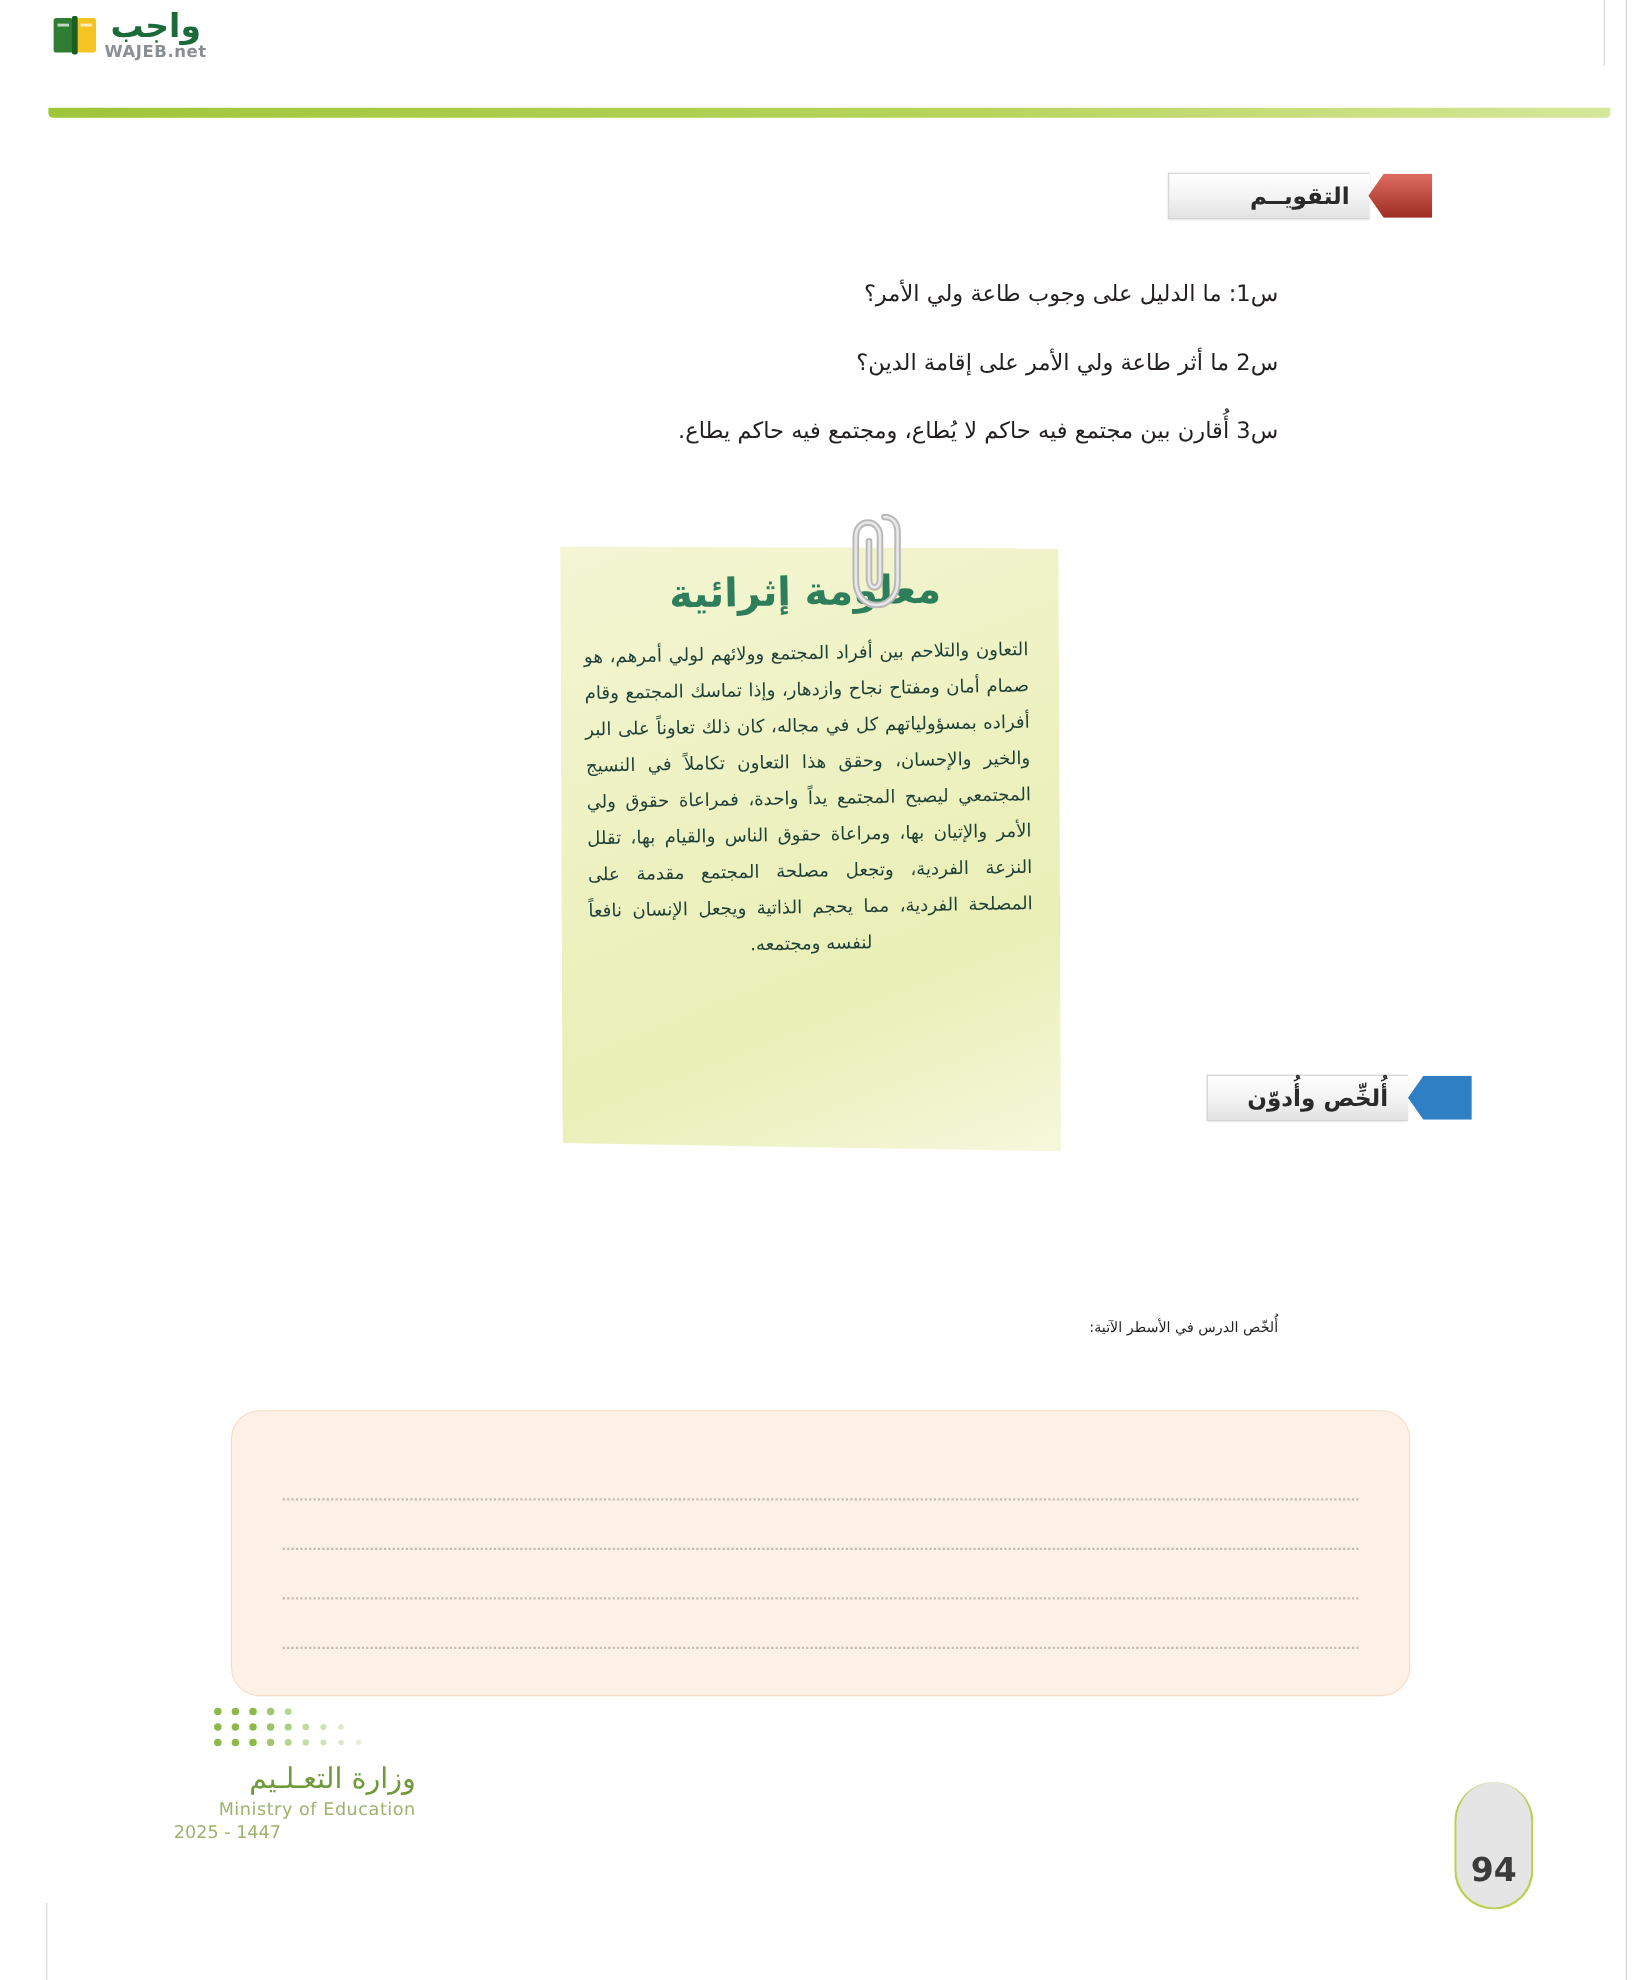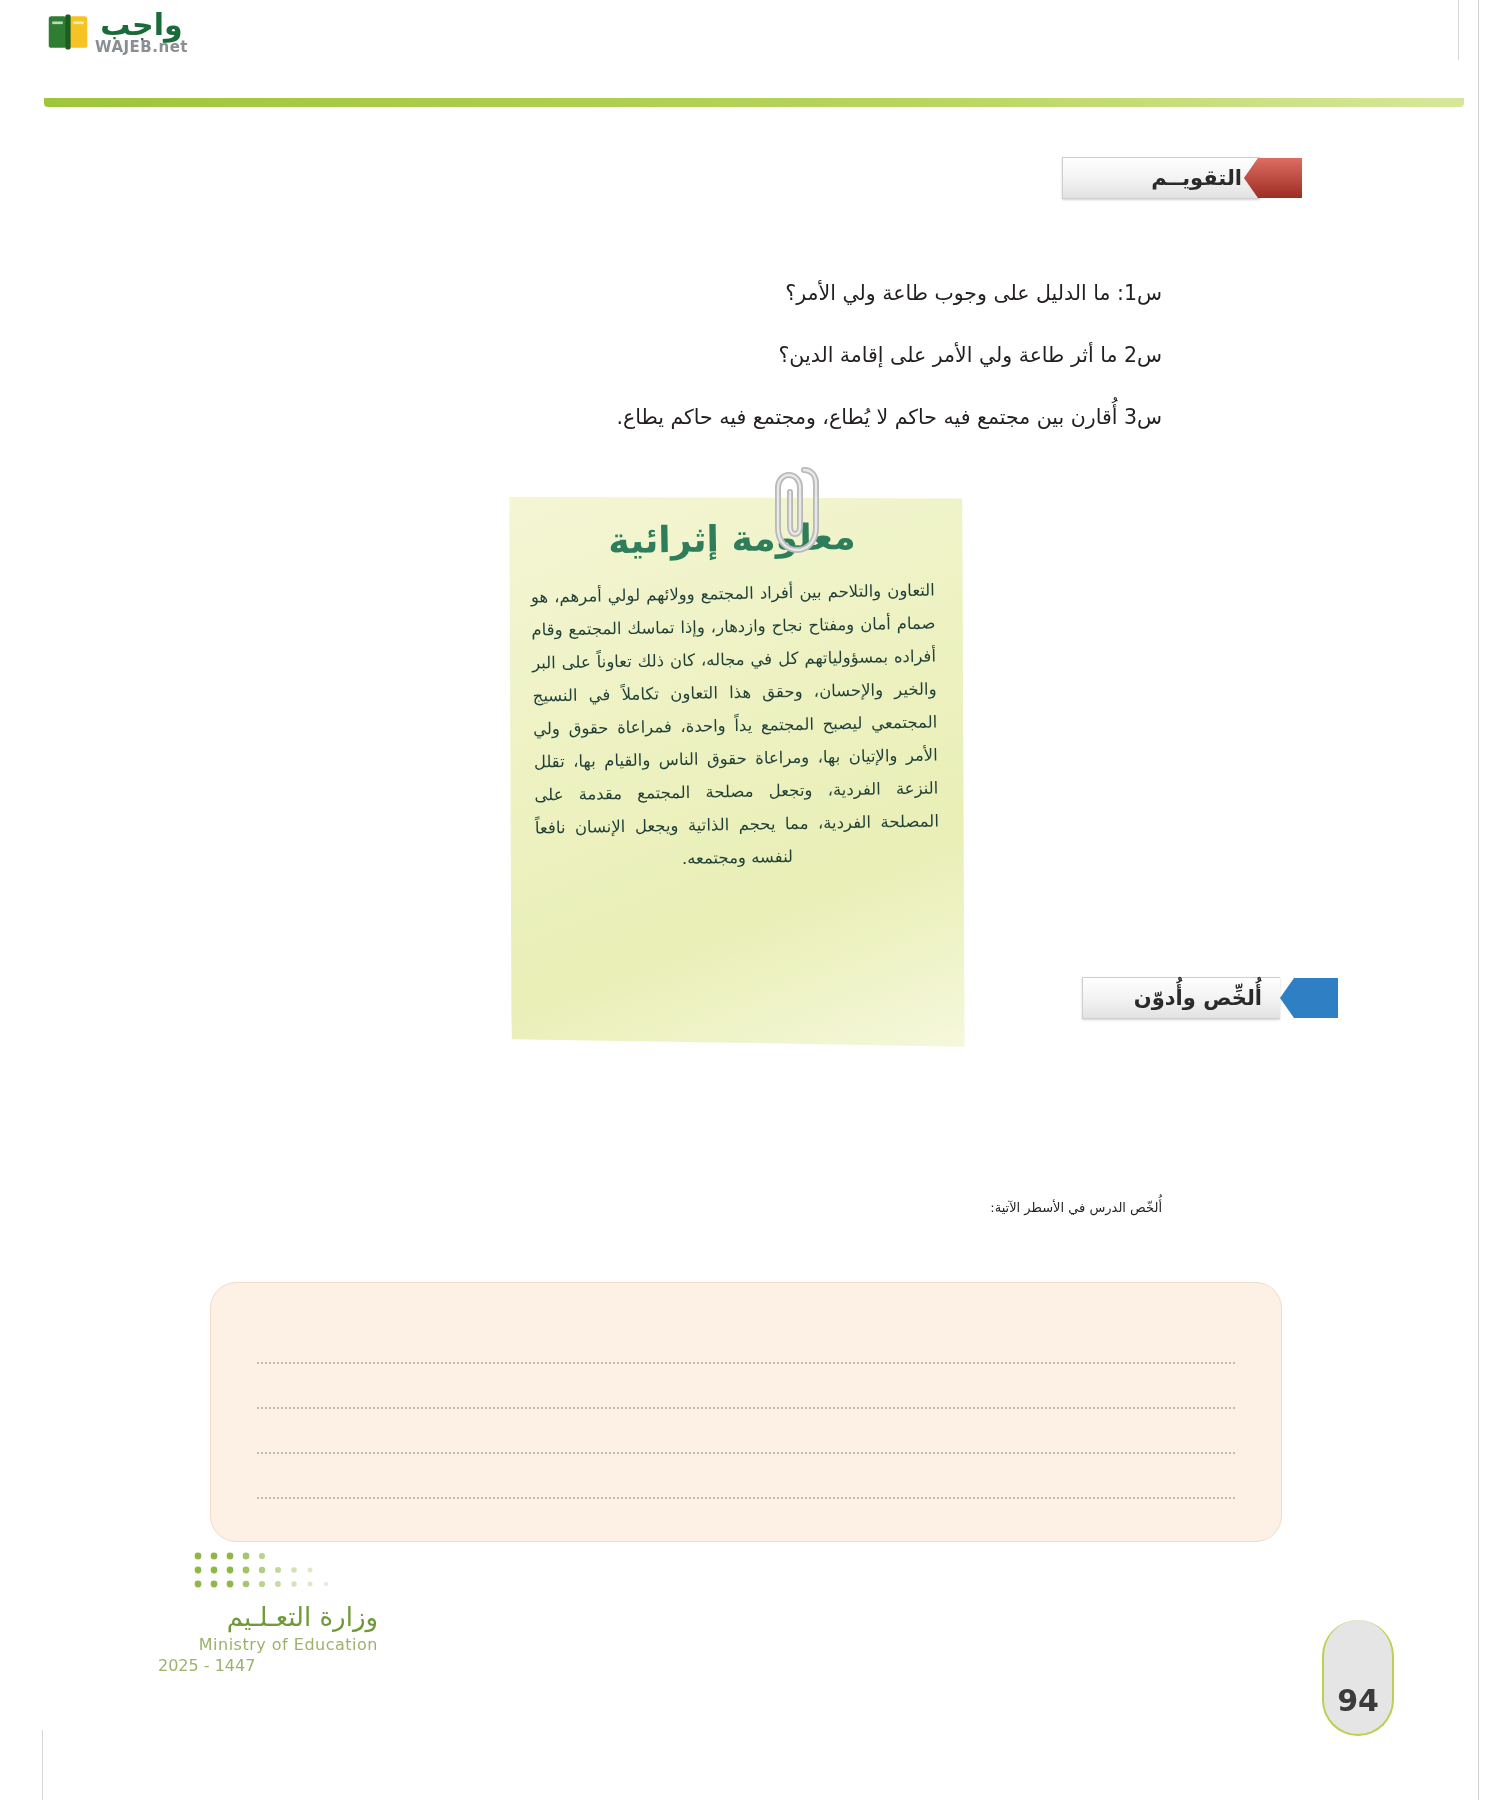--- a/index.html
+++ b/index.html
@@ -124,21 +124,21 @@
   .tab {
     position: absolute;
     height: 40px;
     display: flex;
     align-items: center;
     box-sizing: border-box;
   }
   .tab-label {
     height: 40px;
     min-width: 150px;
-    padding: 0 18px 0 29px;
+    padding: 0 18px 0 14px;
     display: flex;
     align-items: center;
     justify-content: flex-start;
     font-size: 21px;
     font-weight: bold;
     color: #2a2a2a;
     background: linear-gradient(180deg, #ffffff 0%, #f2f2f2 55%, #e2e2e2 100%);
     border: 1px solid #cfcfcf;
     border-right: none;
     box-shadow: 0 1px 2px rgba(0,0,0,.18);
@@ -164,21 +164,20 @@
     width: 722px;
     text-align: right;
     direction: rtl;
   }
   .question {
     font-size: 20.5px;
     color: #231f20;
     line-height: 1.55;
     margin-bottom: 30px;
     font-family: "DejaVu Sans", "Liberation Sans", sans-serif;
-    margin-top: 26px;
   }
 
   
   .note-wrap {
     position: absolute;
     top: 462px;
     left: 506px;
     width: 470px;
     height: 620px;
   }

